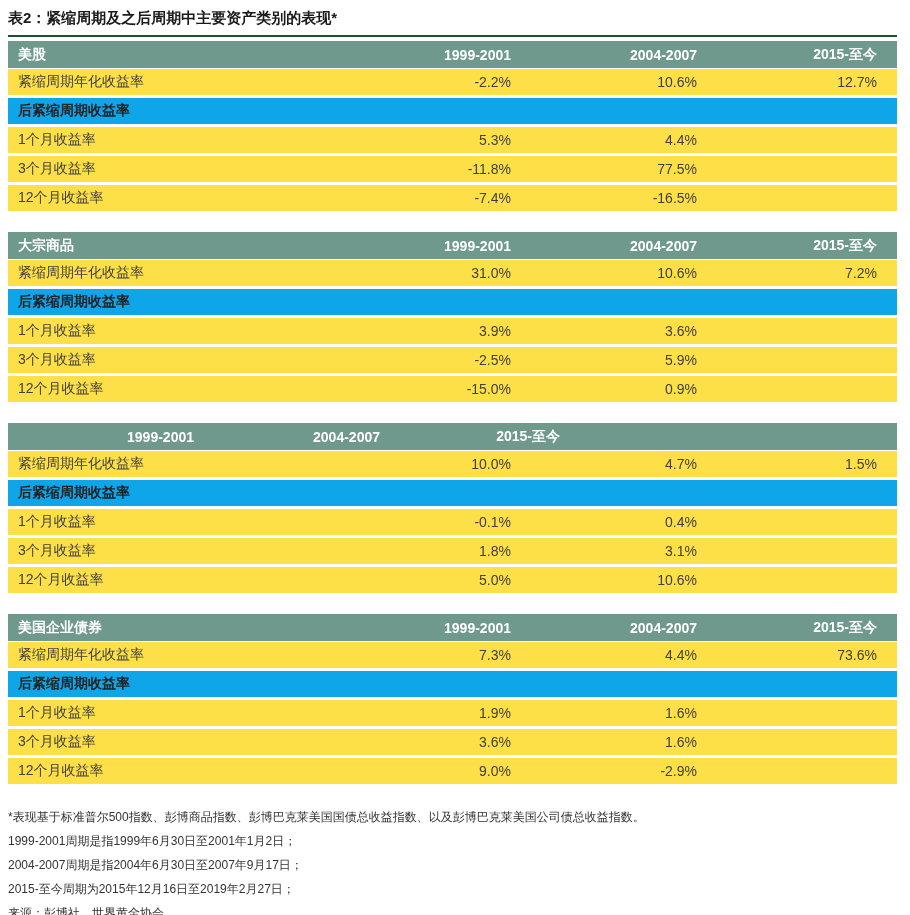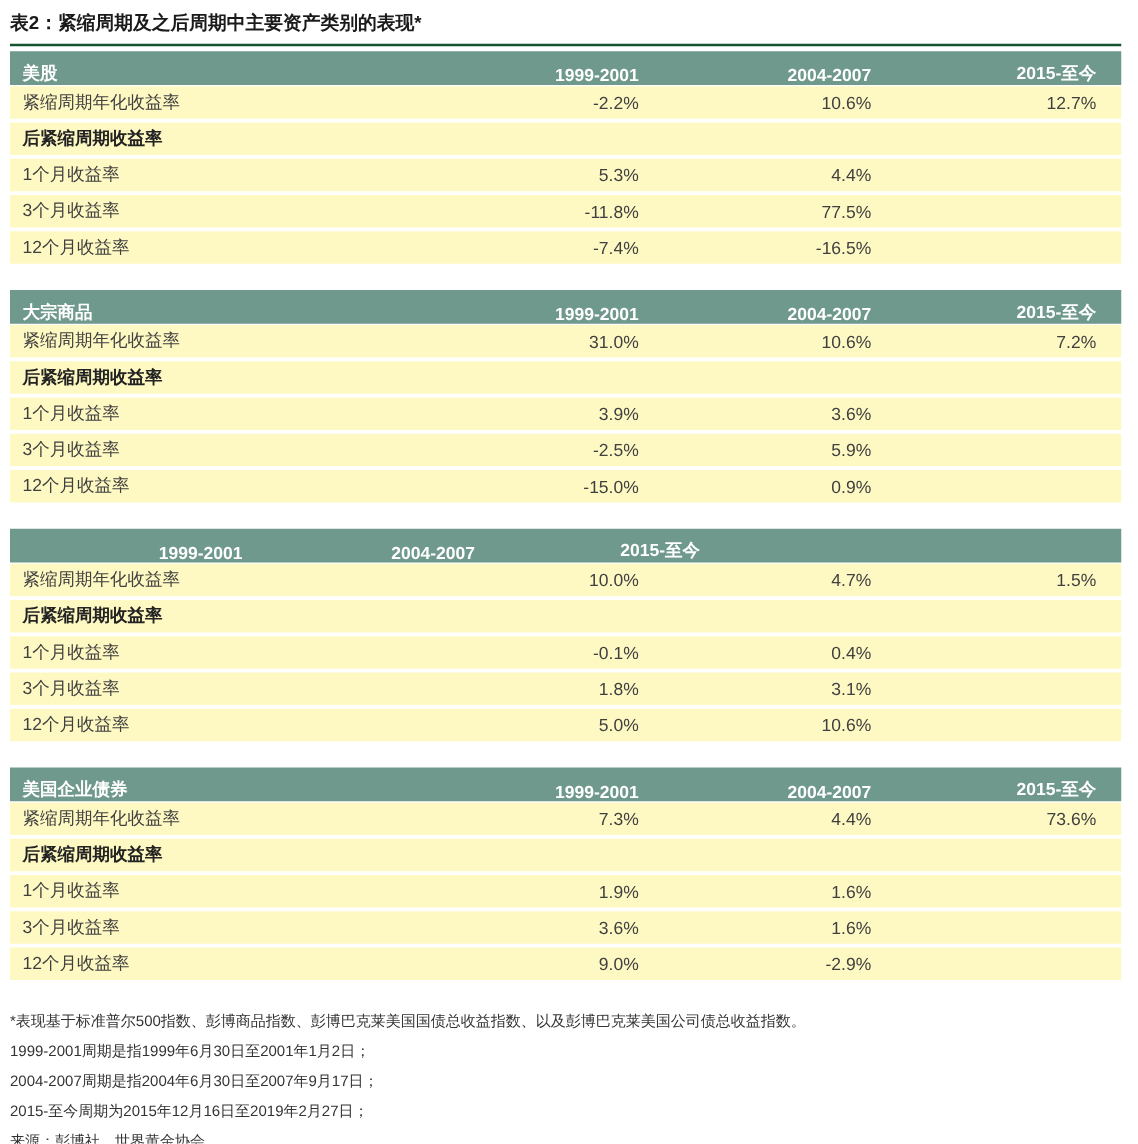--- a/index.html
+++ b/index.html
@@ -25,21 +25,21 @@
     margin: 0 0 4px 0;
     padding: 1px 0 7px 0;
     border-bottom: 2px solid #14532d;
   }
   .asset-table {
     width: 889px;
     margin-bottom: 21px;
   }
   .thead {
     display: flex;
-    align-items: flex-end;
+    align-items: center;
     height: 27px;
     background: #6F998C;
     color: #ffffff;
     font-weight: bold;
     margin-bottom: 1px;
   }
   .label-col {
     flex: 1;
     padding-left: 10px;
     text-align: left;
@@ -50,25 +50,25 @@
     flex: 0 0 auto;
   }
   .col.last {
     width: 180px;
     padding-right: 20px;
   }
   .row {
     display: flex;
     align-items: center;
     height: 26px;
-    background: #fef9c3;
+    background: #fde047;
     margin-bottom: 3px;
   }
   .row.subheader {
-    background: #fef9c3;
+    background: #0ea5e9;
     font-weight: bold;
     color: #222222;
   }
   .footnotes {
     margin-top: 12px;
   }
   .footnote {
     margin: 0;
     line-height: 24px;
     font-size: 12px;

